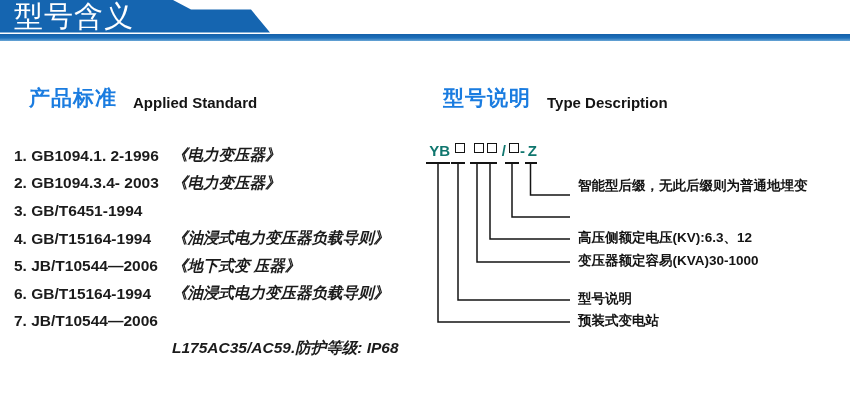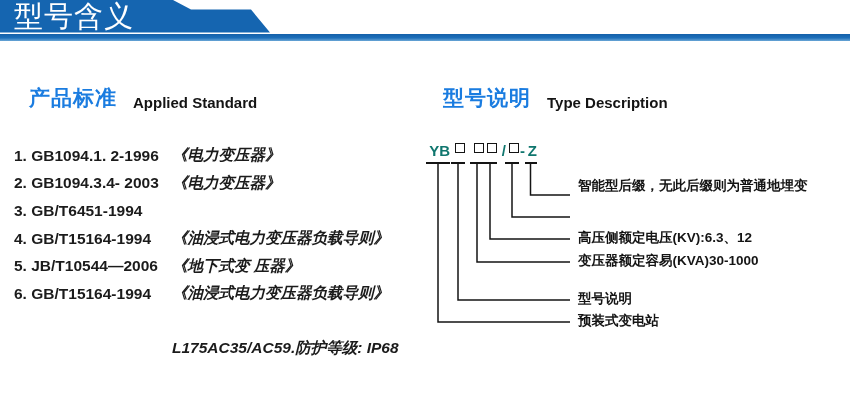--- a/index.html
+++ b/index.html
@@ -87,20 +87,21 @@
   </div>
   <div class="std-row">
     <span class="code">5. JB/T10544—2006</span>
     <span class="title">《地下式变 压器》</span>
   </div>
   <div class="std-row">
     <span class="code">6. GB/T15164-1994</span>
     <span class="title">《油浸式电力变压器负载导则》</span>
   </div>
   <div class="std-row">
+    <span class="code">7. JB/T10544—2006</span>
   </div>
   <div class="std-row">
     <span class="code"></span>
     <span class="title">L175AC35/AC59.防护等级: IP68</span>
   </div>
 </div>
 
 <div class="sec-head" id="head-right">
   <span class="cn">型号说明</span>
   <span class="en">Type Description</span>

